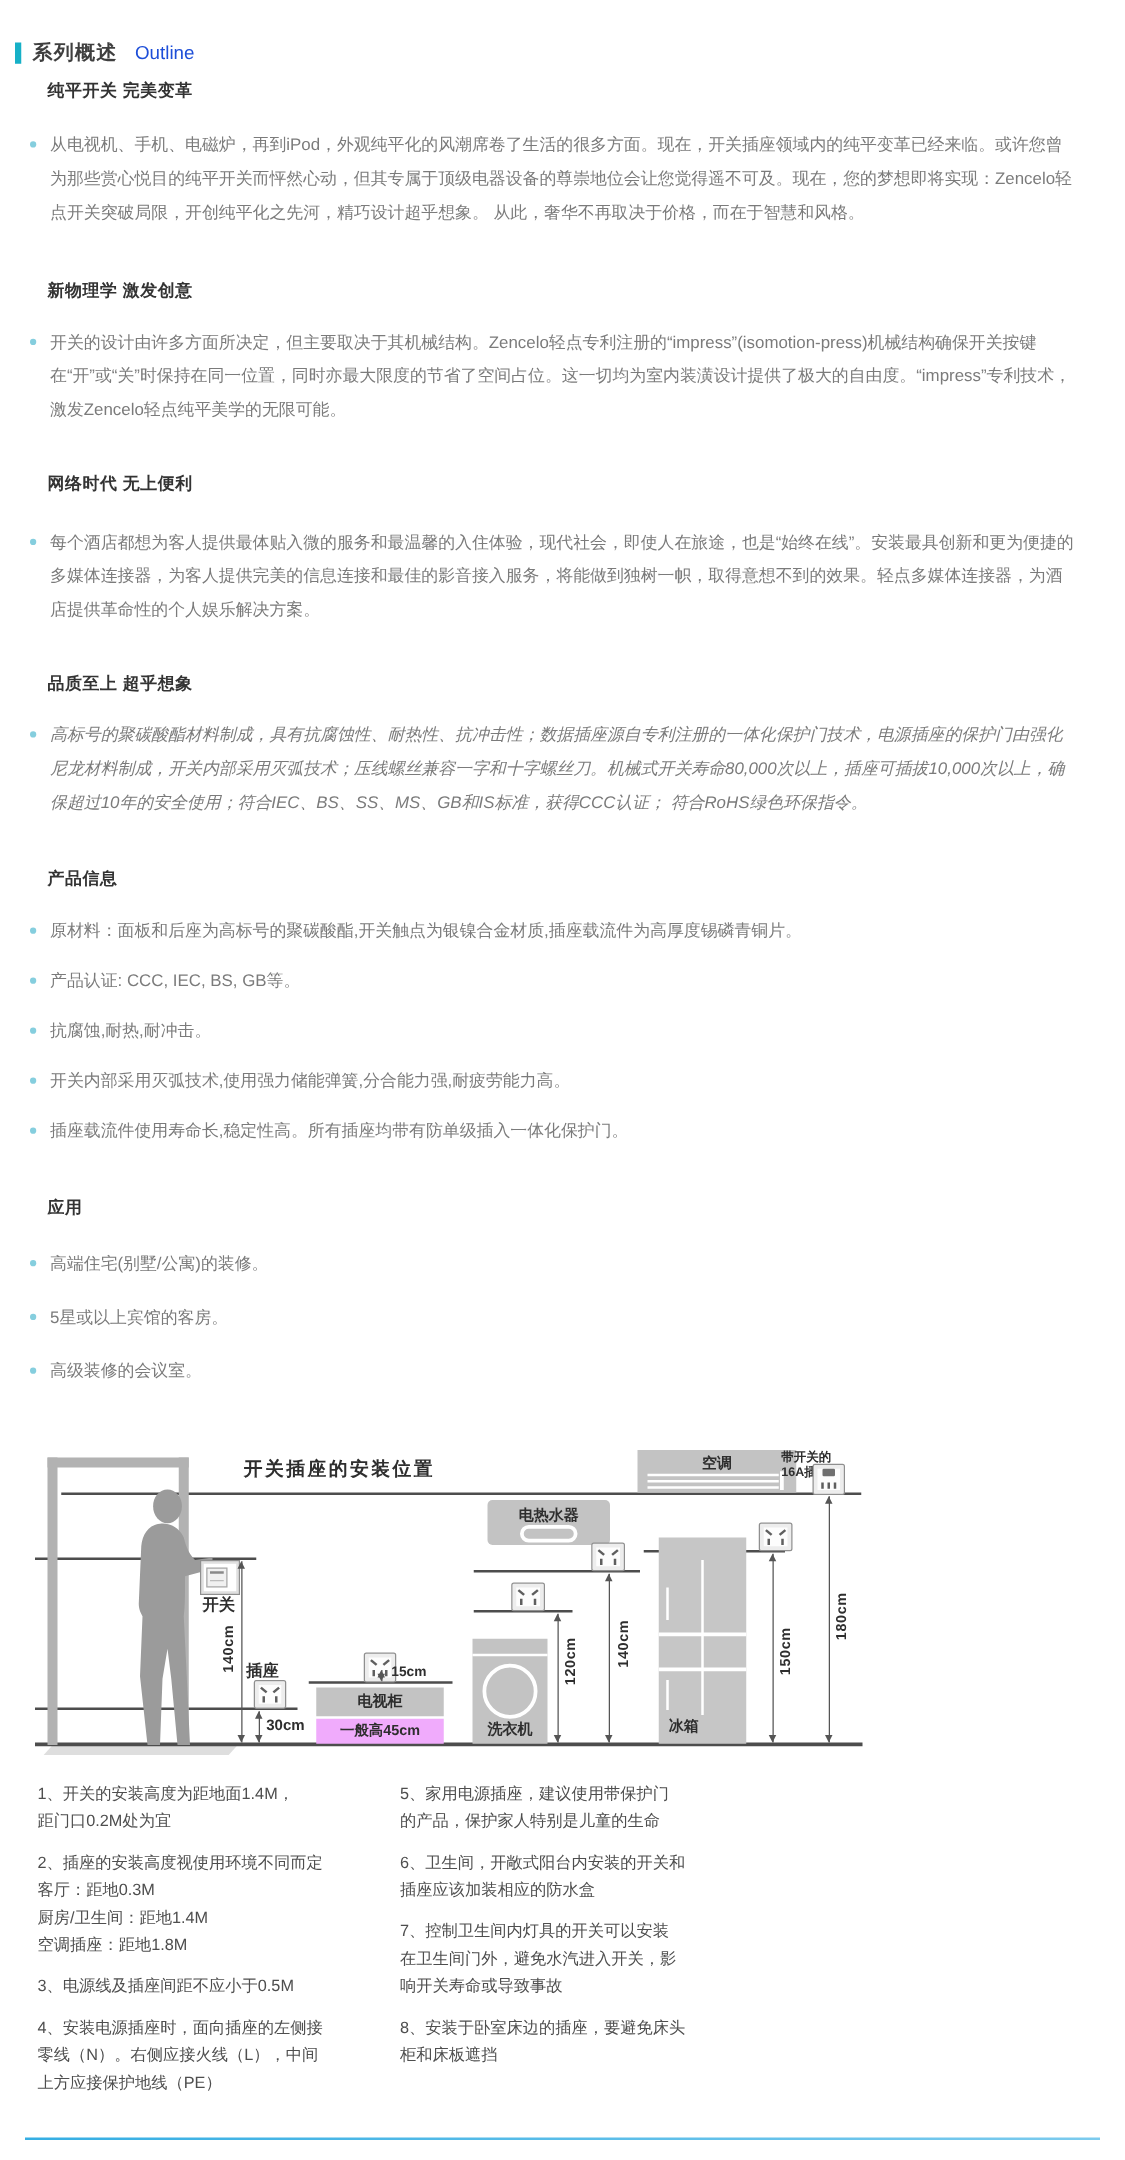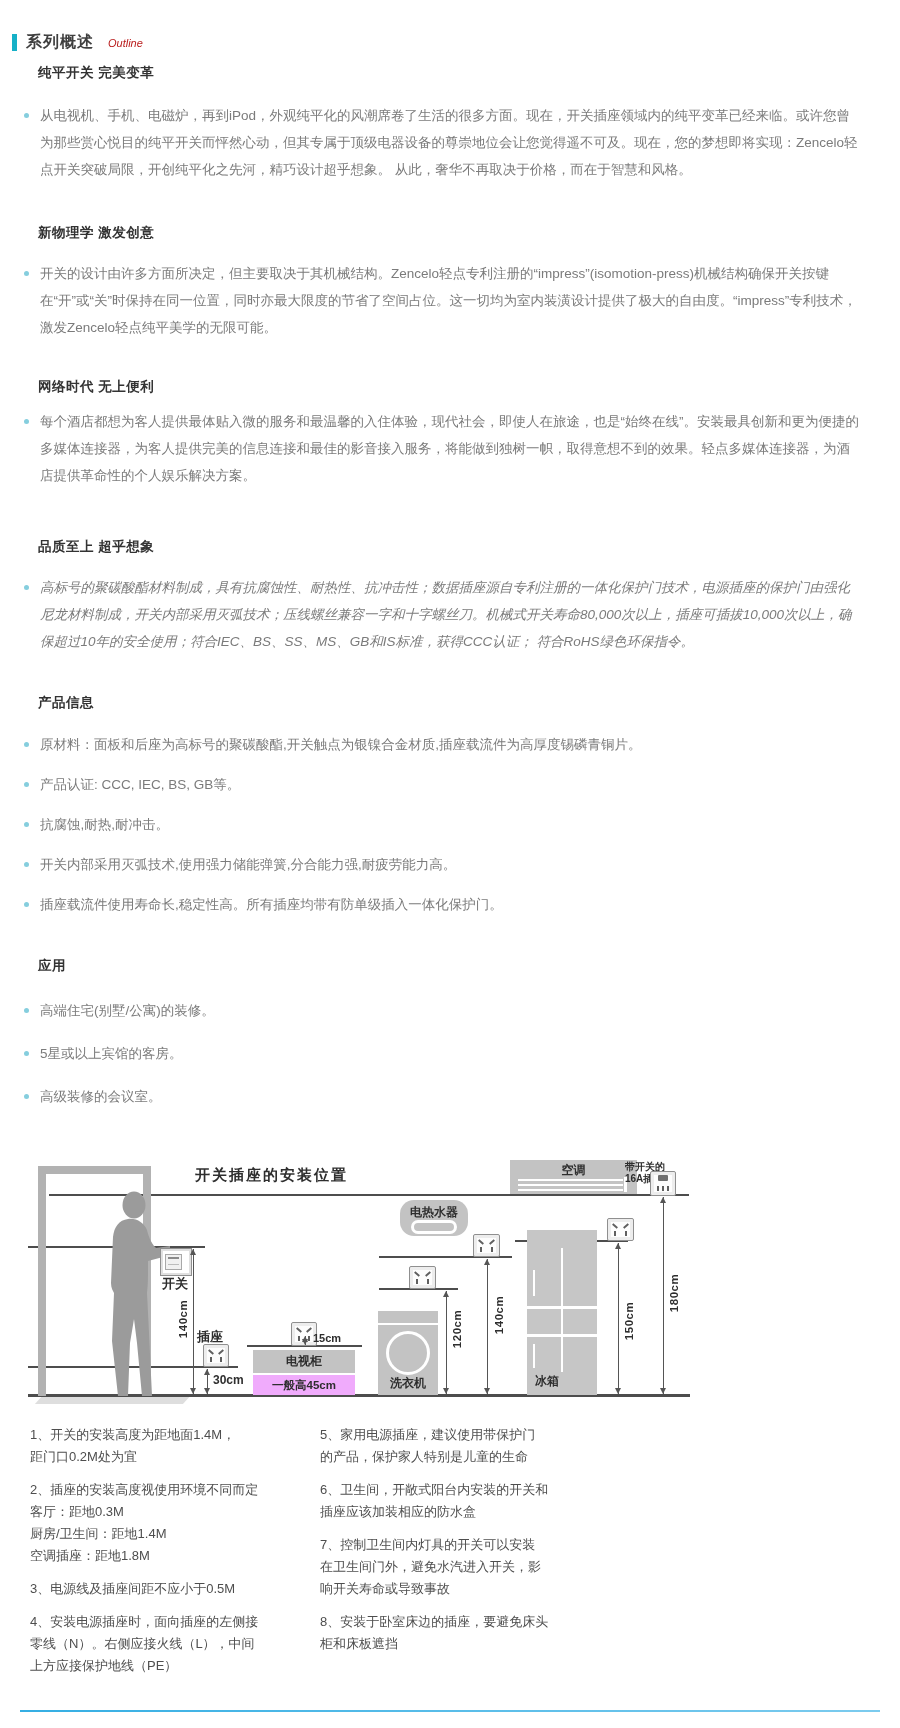--- a/index.html
+++ b/index.html
@@ -2,21 +2,21 @@
 <html><head>
 <meta charset="utf-8">
 <style>
   html,body{margin:0;padding:0;background:#fff;}
   body{width:900px;height:1728px;position:relative;font-family:"Liberation Sans","DejaVu Sans",sans-serif;overflow:hidden;}
   .abs{position:absolute;}
   
   .hd{position:absolute;top:32px;left:12px;display:flex;align-items:center;}
   .hd-bar{width:5px;height:17px;background:#16b0c7;margin-right:9px;}
   .hd-zh{font-size:16px;color:#3f3f3f;font-weight:700;margin-right:14px;letter-spacing:1px;}
-  .hd-en{font-size:11px;color:#b91c1c;font-style:italic;}
+  .hd-en{font-size:15px;color:#1d4ed8;}
   
   .sec-h{position:absolute;left:38px;font-size:13.5px;font-weight:700;color:#333;letter-spacing:0.5px;}
   .bullet-p{position:absolute;left:24px;width:838px;display:flex;}
   .b-dot{width:5px;height:5px;border-radius:50%;background:#85cede;margin:11px 11px 0 0;flex:none;}
   .b-txt{font-size:13.5px;color:#7b7b7b;line-height:27px;width:822px;}
   .blist{position:absolute;left:24px;width:838px;}
   .brow{display:flex;}
   .pi-row{margin-bottom:13px;}
   .ap-row{margin-bottom:16px;}
   
@@ -65,21 +65,21 @@
   <span class="b-txt">从电视机、手机、电磁炉，再到iPod，外观纯平化的风潮席卷了生活的很多方面。现在，开关插座领域内的纯平变革已经来临。或许您曾为那些赏心悦目的纯平开关而怦然心动，但其专属于顶级电器设备的尊崇地位会让您觉得遥不可及。现在，您的梦想即将实现：Zencelo轻点开关突破局限，开创纯平化之先河，精巧设计超乎想象。 从此，奢华不再取决于价格，而在于智慧和风格。</span>
 </div>
 
 <div class="sec-h" style="top:224px;">新物理学 激发创意</div>
 <div class="bullet-p" style="top:260px;">
   <span class="b-dot"></span>
   <span class="b-txt">开关的设计由许多方面所决定，但主要取决于其机械结构。Zencelo轻点专利注册的“impress”(isomotion-press)机械结构确保开关按键在“开”或“关”时保持在同一位置，同时亦最大限度的节省了空间占位。这一切均为室内装潢设计提供了极大的自由度。“impress”专利技术，激发Zencelo轻点纯平美学的无限可能。</span>
 </div>
 
 <div class="sec-h" style="top:378px;">网络时代 无上便利</div>
-<div class="bullet-p" style="top:408px;">
+<div class="bullet-p" style="top:420px;">
   <span class="b-dot"></span>
   <span class="b-txt">每个酒店都想为客人提供最体贴入微的服务和最温馨的入住体验，现代社会，即使人在旅途，也是“始终在线”。安装最具创新和更为便捷的多媒体连接器，为客人提供完美的信息连接和最佳的影音接入服务，将能做到独树一帜，取得意想不到的效果。轻点多媒体连接器，为酒店提供革命性的个人娱乐解决方案。</span>
 </div>
 
 <div class="sec-h" style="top:538px;text-align:center;">品质至上 超乎想象</div>
 <div class="bullet-p" style="top:574px;font-style:italic;">
   <span class="b-dot"></span>
   <span class="b-txt">高标号的聚碳酸酯材料制成，具有抗腐蚀性、耐热性、抗冲击性；数据插座源自专利注册的一体化保护门技术，电源插座的保护门由强化尼龙材料制成，开关内部采用灭弧技术；压线螺丝兼容一字和十字螺丝刀。机械式开关寿命80,000次以上，插座可插拔10,000次以上，确保超过10年的安全使用；符合IEC、BS、SS、MS、GB和IS标准，获得CCC认证； 符合RoHS绿色环保指令。</span>
 </div>
 
@@ -159,21 +159,21 @@
     <div>带开关的</div>
     <div>16A插座</div>
   </div>
   <div class="sock" style="left:625px;top:38px;width:24px;height:23px;">
     <div class="rocker16"></div>
     <div class="pin pin-c"></div>
     <div class="pin pin-d"></div>
     <div class="pin pin-e"></div>
   </div>
 
-  <div class="abs gray" style="left:375px;top:67px;width:68px;height:36px;border-radius:14px;">
+  <div class="abs gray" style="left:365px;top:67px;width:98px;height:36px;border-radius:4px;">
     <div class="abs" style="left:0;top:4px;width:100%;text-align:center;font-size:12px;font-weight:700;color:#2e2e2e;">电热水器</div>
     <div class="abs" style="left:50%;top:20px;width:40px;height:8px;margin-left:-23px;border:3px solid #fff;border-radius:8px;"></div>
   </div>
 
   <div class="sock" style="left:448px;top:101px;width:25px;height:21px;">
     <div class="pin pin-a"></div>
     <div class="pin pin-b"></div>
     <div class="pin pin-c"></div>
     <div class="pin pin-d"></div>
   </div>

